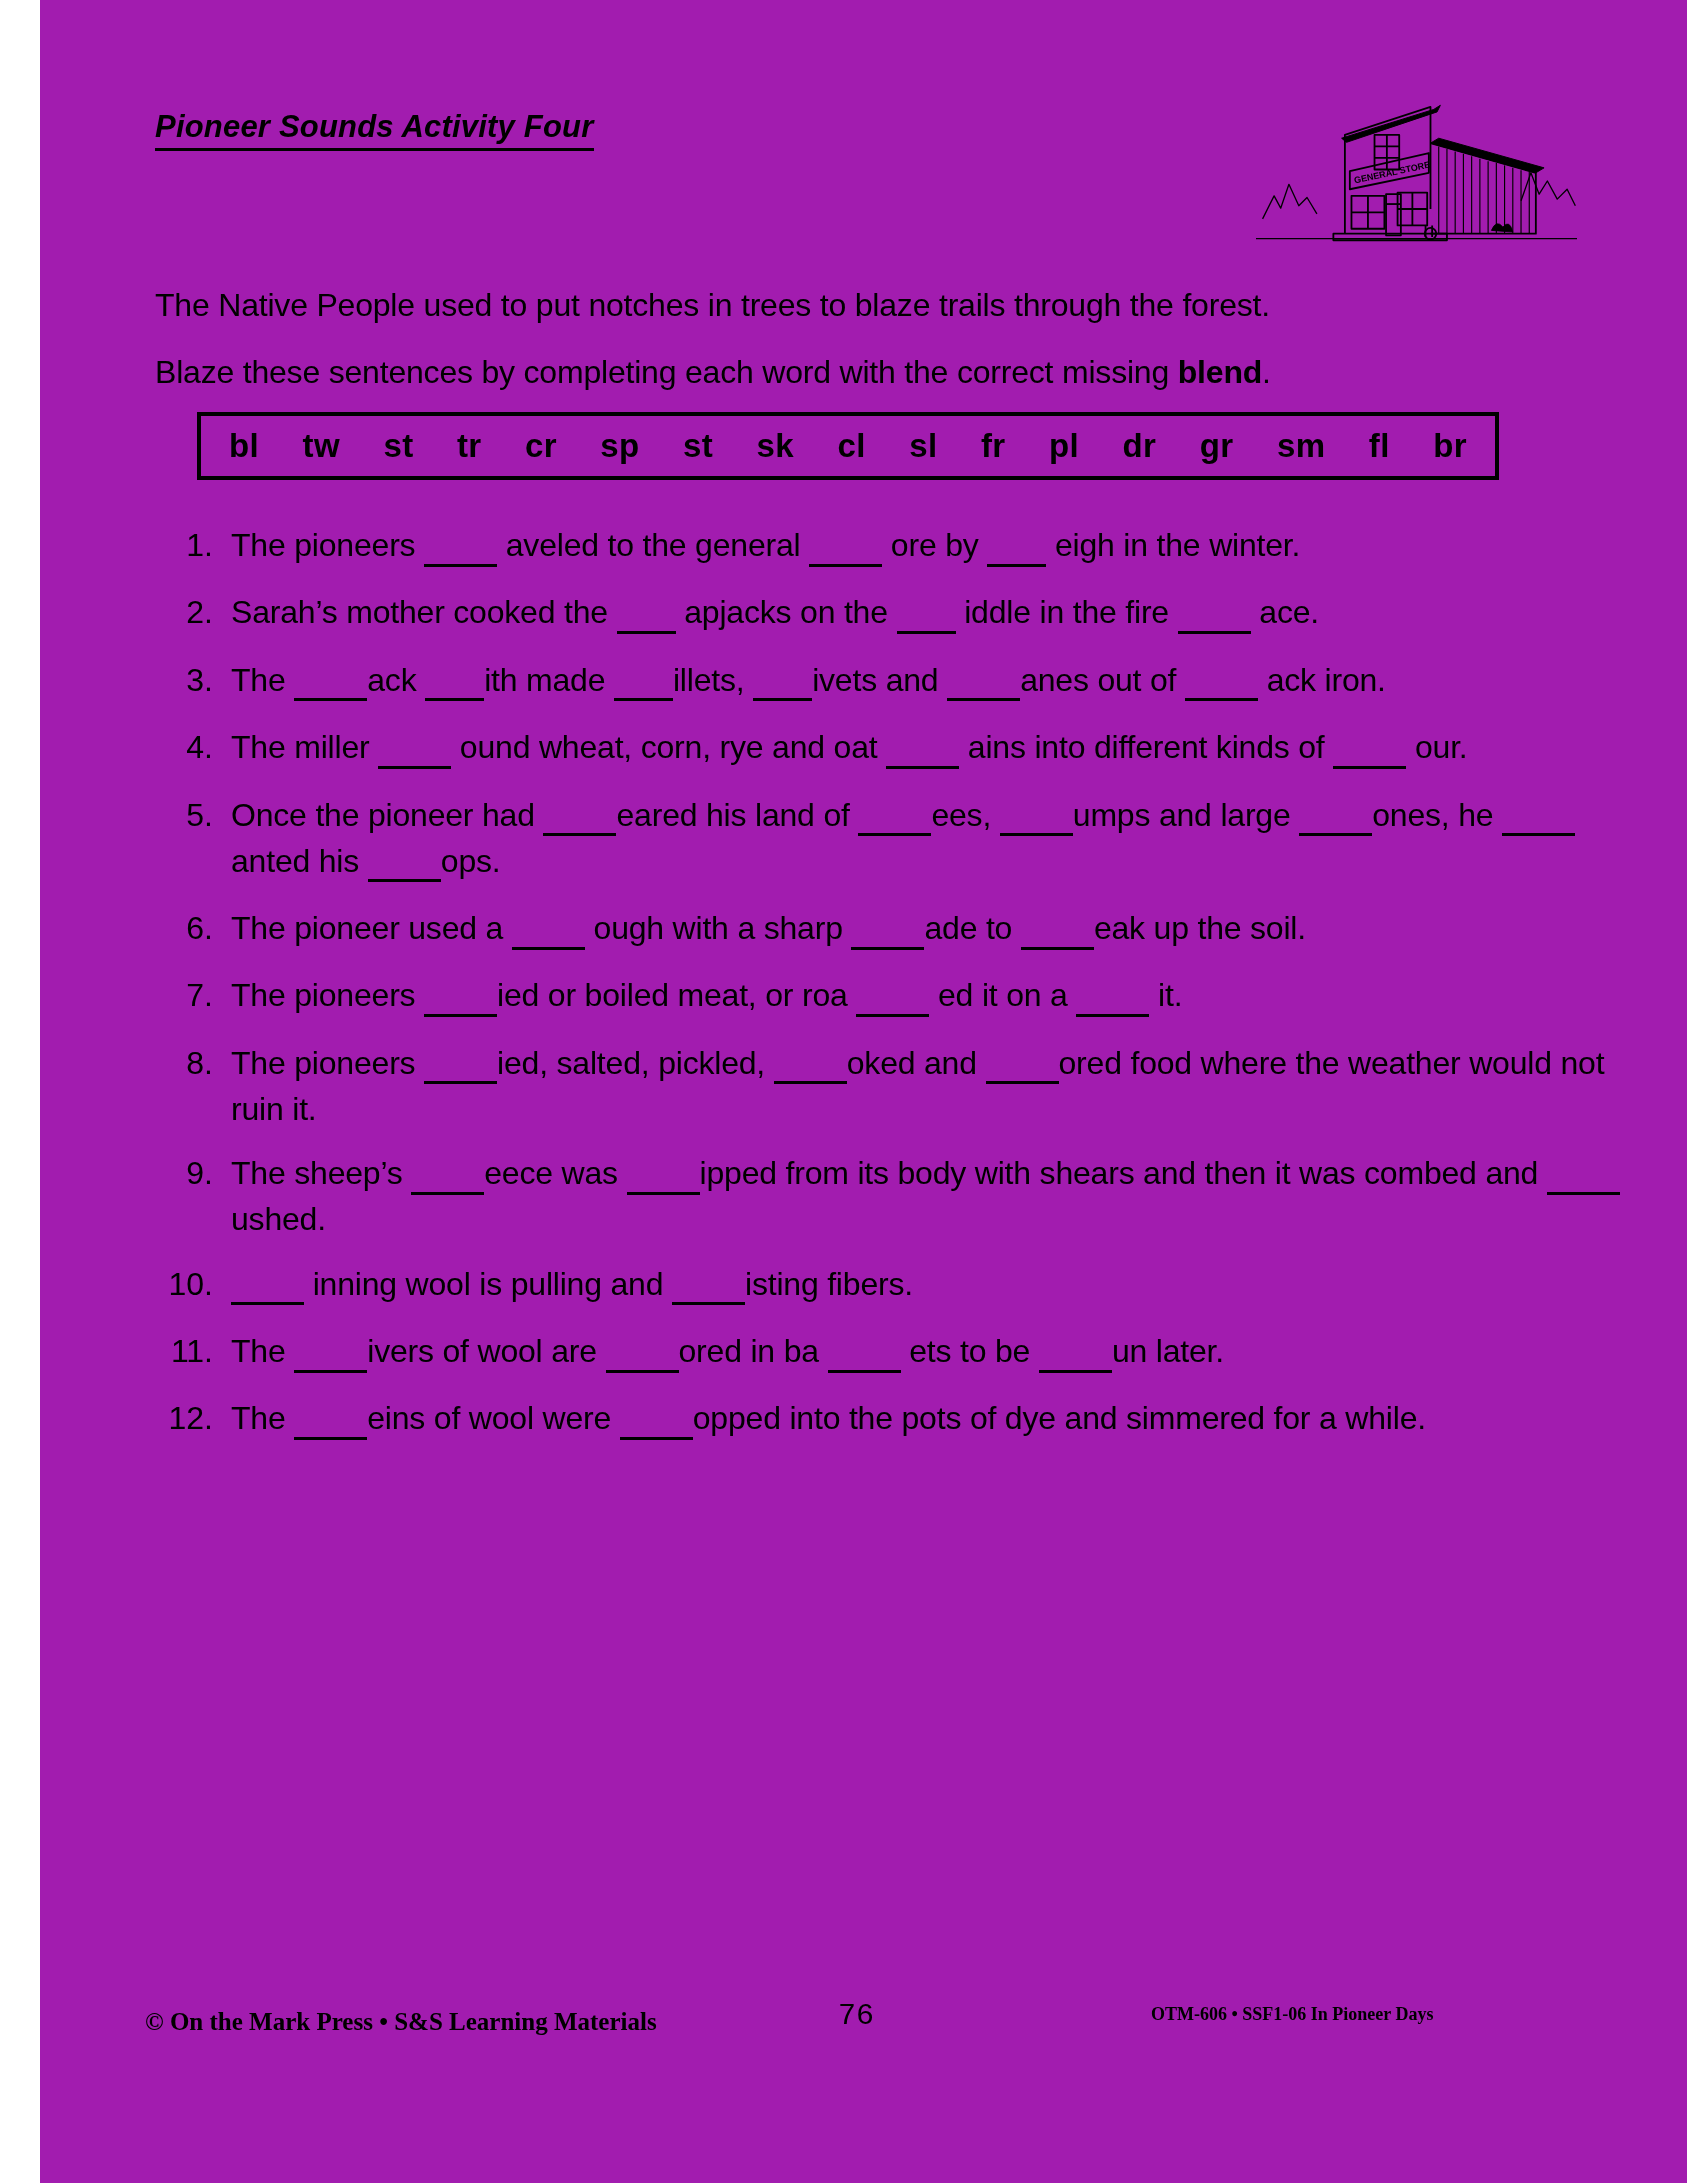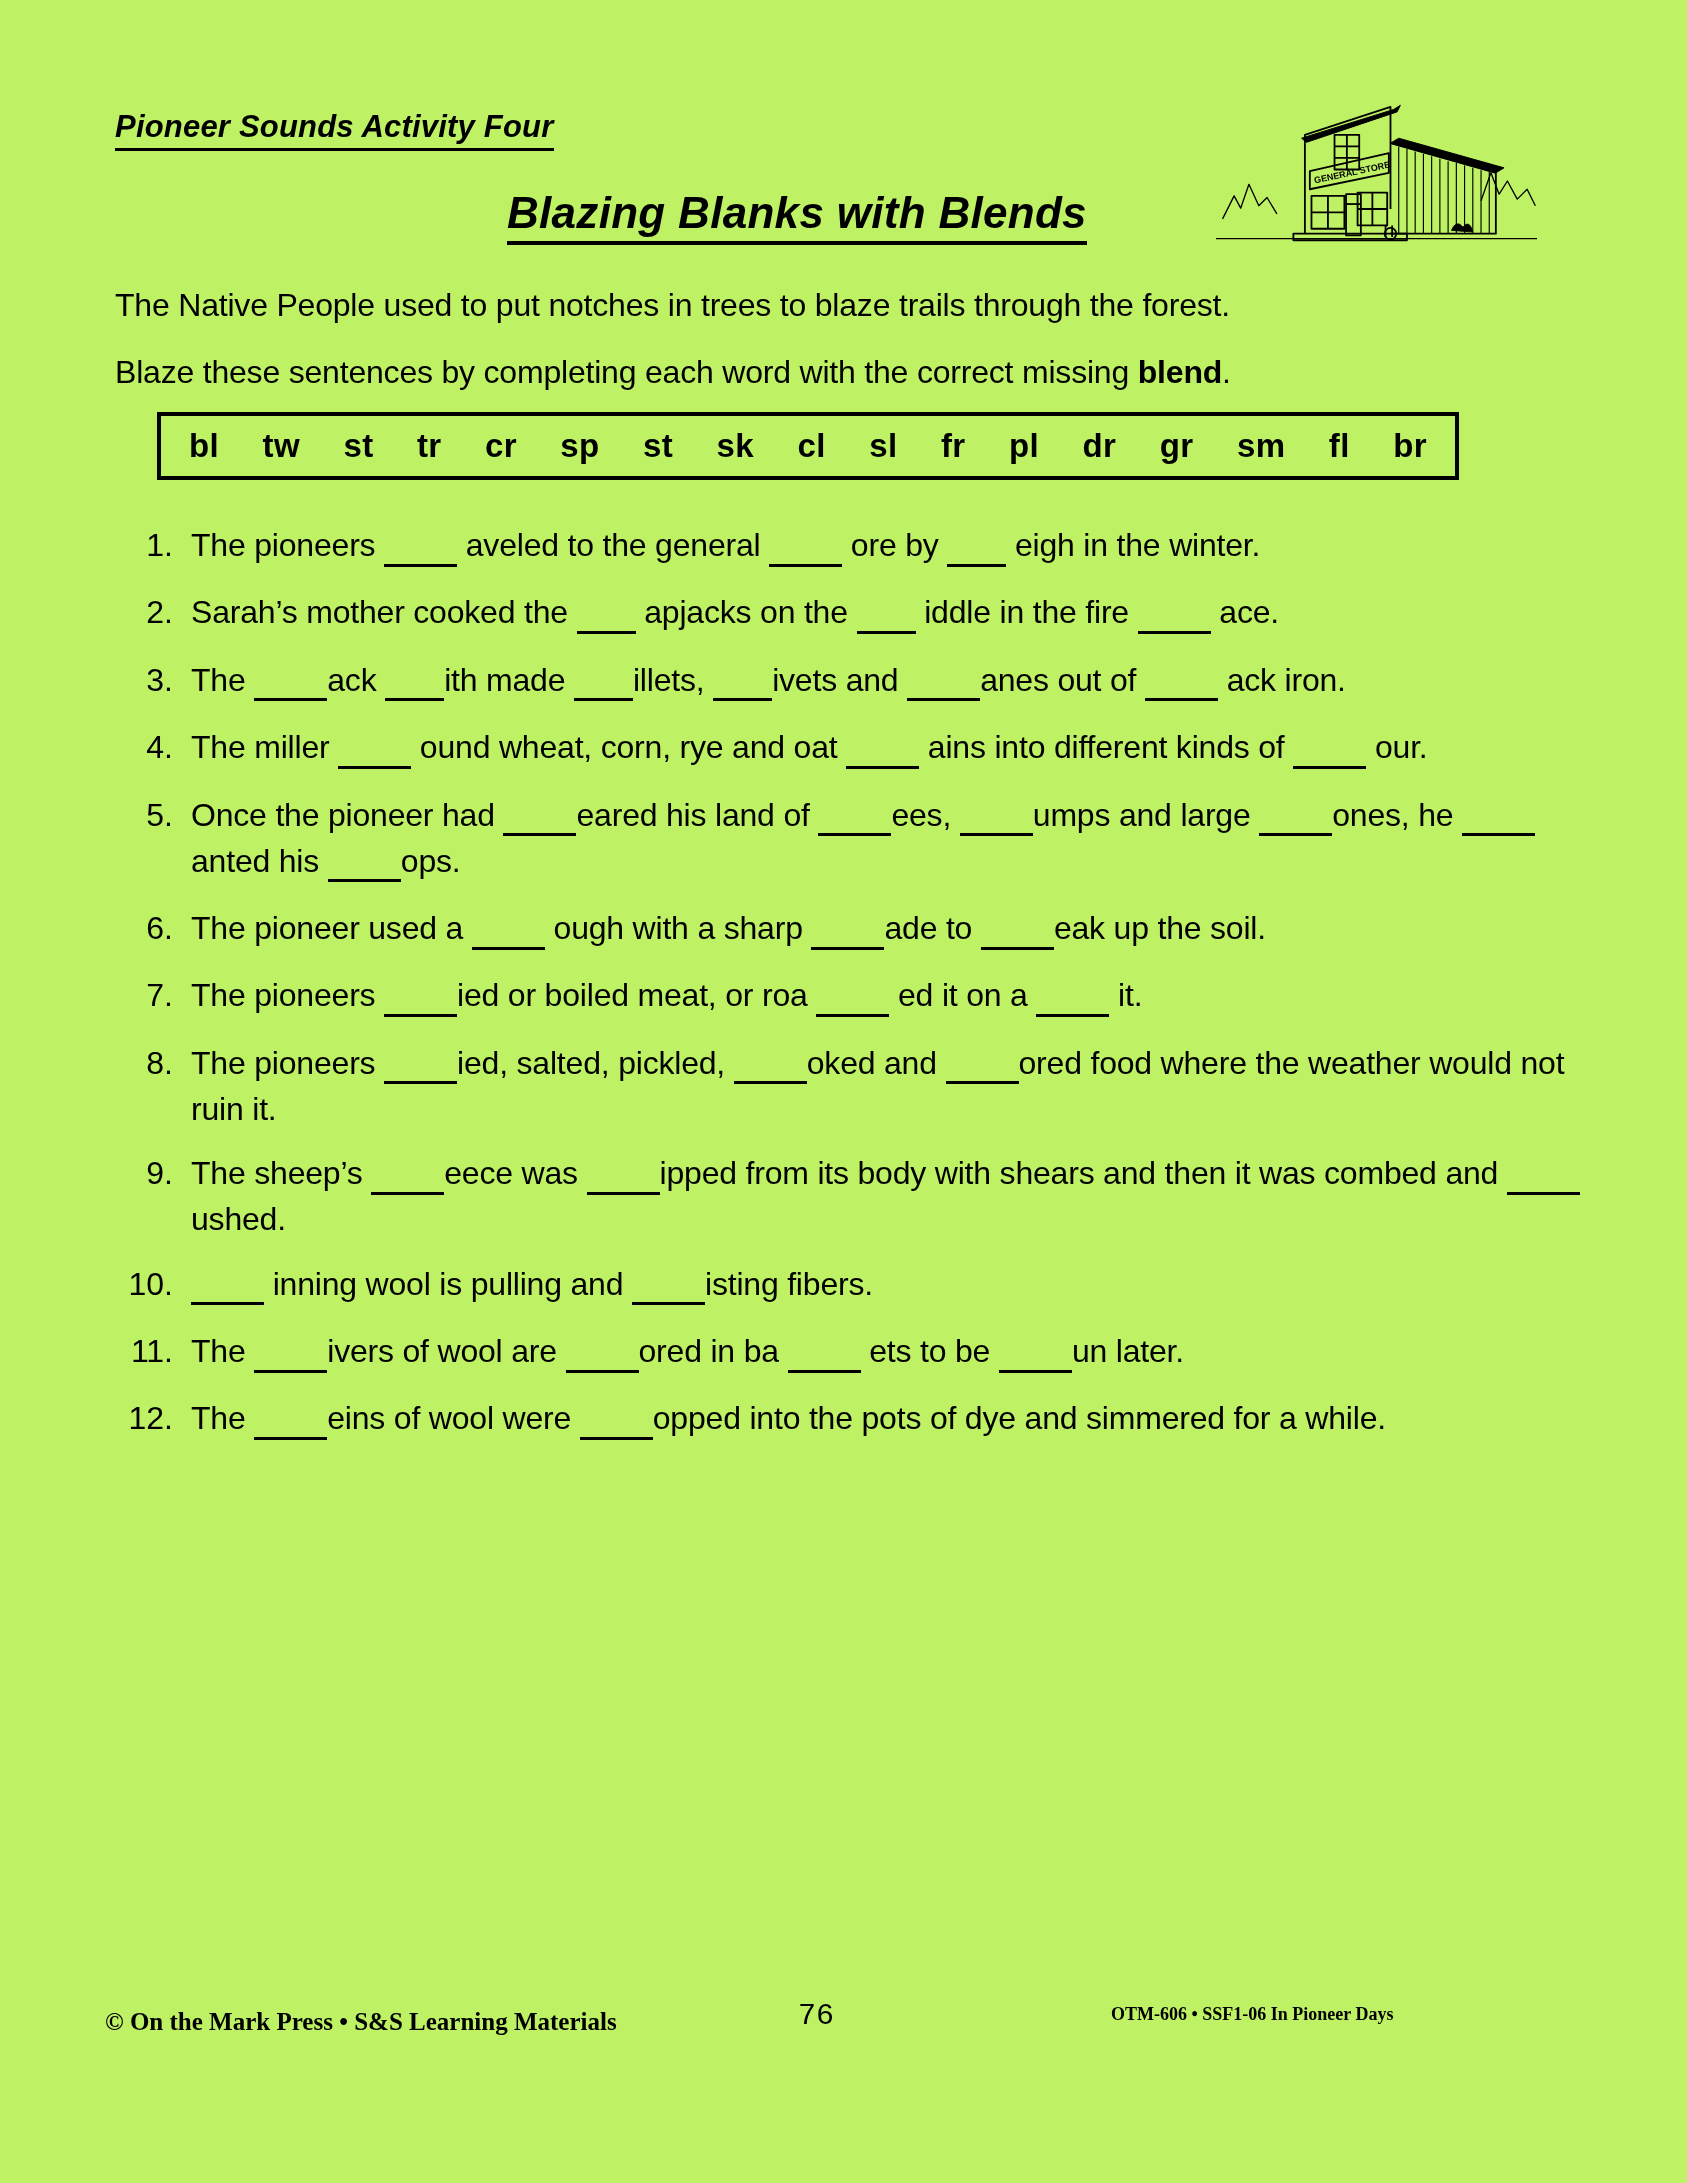--- a/index.html
+++ b/index.html
@@ -12,21 +12,22 @@
     height: 2183px;
     position: relative;
     font-family: "Liberation Sans", sans-serif;
     color: #000000;
     overflow: hidden;
   }
 
   .page {
     position: absolute;
     inset: 0;
-    background: #bef264;
+    background: #a21caf;
+    margin-left: 40px;
   }
 
   
   .activity-header {
     position: absolute;
     left: 115px;
     top: 109px;
     font-size: 31px;
     font-weight: bold;
     font-style: italic;
@@ -164,21 +165,20 @@
     white-space: nowrap;
   }
 </style>
 </head>
 <body>
 
 <div class="page">
 
   <div class="activity-header">Pioneer Sounds Activity Four</div>
 
-  <div class="worksheet-title">Blazing Blanks with Blends</div>
 
   <div class="store-illustration">
     <svg viewBox="0 0 390 222" width="321" height="183" xmlns="http://www.w3.org/2000/svg">
       <g fill="none" stroke="#000" stroke-width="2.2" stroke-linejoin="round">
 
         <path d="M8 188 L22 160 L30 175 L40 146 L52 172 L62 162 L74 182" stroke-width="1.6"></path>
 
         <path d="M322 166 L334 132 L344 158 L354 142 L366 164 L378 152 L388 172" stroke-width="1.6"></path>
 
         <path d="M0 212 L390 212" stroke-width="1.6"></path>

